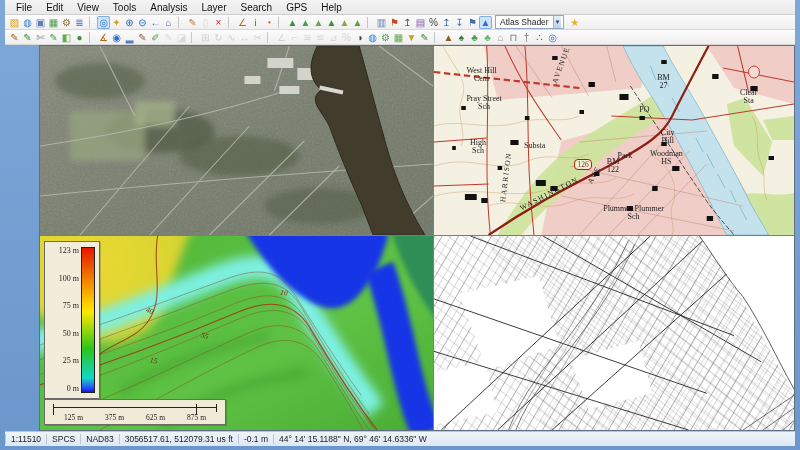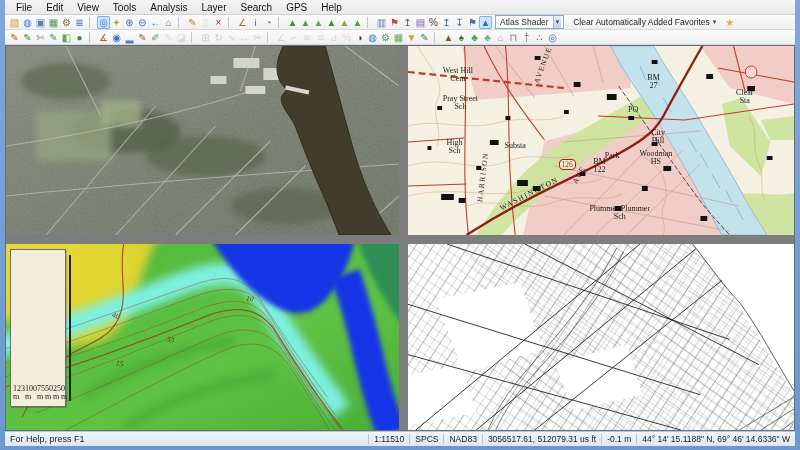--- a/index.html
+++ b/index.html
@@ -31,35 +31,35 @@
   .tsep{display:inline-block;width:4px;height:11px;border-left:1px solid #c6c6c6;margin:0 3px;flex:0 0 auto;}
   .combo{display:inline-flex;align-items:center;height:12px;background:#fff;border:1px solid #8fa8c2;
     font-size:8.5px;color:#222;padding:0 2px 0 4px;margin:0 3px;flex:0 0 auto;}
   .combo .arrow{margin-left:4px;font-size:7px;color:#345;background:linear-gradient(180deg,#e6f0fa,#b9d2ec);
     border-left:1px solid #9cb4cd;padding:0 2px;height:100%;display:flex;align-items:center;}
   .flatbtn{display:inline-flex;align-items:center;height:12px;font-size:8.5px;color:#222;padding:0 5px;
     border:1px solid transparent;flex:0 0 auto;}
   .flatbtn .arrow{font-size:7px;margin-left:3px;color:#345;}
   .star{color:#e8b31a;font-size:10px;margin:0 3px;}
   
-  .maparea{flex:1;display:grid;grid-template-columns:393px 1fr;grid-template-rows:189px 1fr;gap:9px;
-    background:#7d7d7d;border:1px solid #5f6f84;}
+  .maparea{flex:1;display:grid;grid-template-columns:393px 1fr;grid-template-rows:189px 1fr;gap:1px;
+    background:#7d7d7d;border:1px solid #5f6f84;margin-left:34px;}
   .pane{position:relative;overflow:hidden;background:#fff;}
   .pane svg{display:block;width:100%;height:100%;}
   
   .tlabel{position:absolute;font-family:"Liberation Serif",serif;font-size:8px;line-height:8px;color:#1b1b1b;
     white-space:pre-line;text-align:center;transform-origin:center;}
   .tlabel.rot{letter-spacing:1.5px;font-size:7.5px;}
   .shield{position:absolute;font-size:7.5px;color:#b01c10;border:1px solid #b01c10;border-radius:4px;
     padding:0 2px;background:rgba(255,255,255,.6);font-family:"Liberation Serif",serif;}
   
   .clabel{position:absolute;font-family:"Liberation Serif",serif;font-style:italic;font-size:7.5px;color:#6e2a0c;}
   .legend{position:absolute;left:4px;top:5px;width:56px;height:158px;background:#f2ecda;
     border:1px solid #6b6b6b;box-shadow:1px 1px 0 #00000033;display:flex;padding:5px 4px 5px 2px;box-sizing:border-box;gap:2px;}
-  .legend-labels{flex:1;display:flex;flex-direction:row;justify-content:center;align-items:flex-end;}
+  .legend-labels{flex:1;display:flex;flex-direction:column;justify-content:space-between;align-items:flex-end;}
   .legend-labels span{font-family:"Liberation Serif",serif;font-size:8px;color:#222;line-height:8px;}
   .legend-bar{width:14px;height:100%;border:1px solid #222;box-sizing:border-box;
     background:linear-gradient(180deg,#e81500 0%,#f07800 20%,#ffe800 44%,#2cc41c 70%,#12d9c4 90%,#2a66f0 96%,#1616e8 100%);}
   .scalebar{position:absolute;left:4px;bottom:5px;width:182px;height:26px;background:#f0ead7;
     border:1px solid #6b6b6b;box-shadow:1px 1px 0 #00000033;box-sizing:border-box;padding:4px 8px 1px;}
   .sb-line{display:flex;height:8px;border-right:1px solid #222;}
   .sb-cell{flex:1;border-left:1px solid #222;border-top:1px solid #222;margin-top:3px;box-sizing:border-box;}
   .sb-cell:first-child,.sb-cell:last-child{margin-top:0;height:11px;border-top:none;}
   .sb-line{align-items:flex-start;position:relative;}
   .sb-line::after{content:"";position:absolute;left:0;right:0;top:3px;border-top:1px solid #222;}
@@ -124,24 +124,20 @@
       <span class="ico" style="color: rgb(204, 68, 34);">⚑</span>
       <span class="ico" style="color: rgb(85, 85, 85);">↥</span>
       <span class="ico" style="color: rgb(127, 95, 174);">▤</span>
       <span class="ico" style="color: rgb(68, 68, 68);">%</span>
       <span class="ico" style="color: rgb(63, 111, 174);">↥</span>
       <span class="ico" style="color: rgb(63, 111, 174);">↧</span>
       <span class="ico" style="color: rgb(63, 111, 174);">⚑</span>
       <span class="ico active" style="color: rgb(47, 111, 208);">▲</span>
     <span class="combo">
       <span>Atlas Shader</span>
-      <span class="arrow">▾</span>
-    </span>
-    <span class="flatbtn">
-      <span>Clear Automatically Added Favorites</span>
       <span class="arrow">▾</span>
     </span>
     <span class="star">★</span>
   </div>
 
   <div class="toolbar">
     <span class="ico" style="color: rgb(181, 101, 29);">✎</span>
       <span class="ico" style="color: rgb(60, 143, 60);">✎</span>
       <span class="ico" style="color: rgb(136, 136, 136);">✄</span>
       <span class="ico" style="color: rgb(79, 158, 79);">✎</span>
@@ -403,20 +399,38 @@
             <span>50 m</span>
             <span>25 m</span>
             <span>0 m</span>
         </div>
         <div class="legend-bar"></div>
       </div>
       <div class="clabel" style="left:27%;top:36%;transform:rotate(18deg)">40</div>
       <div class="clabel" style="left:61%;top:27%;transform:rotate(8deg)">10</div>
       <div class="clabel" style="left:41%;top:49%;transform:rotate(15deg)">55</div>
       <div class="clabel" style="left:28%;top:62%;transform:rotate(10deg)">15</div>
+      <div class="scalebar">
+        <div class="sb-line">
+          <div class="sb-cell"></div>
+            <div class="sb-cell"></div>
+            <div class="sb-cell"></div>
+            <div class="sb-cell"></div>
+          <div class="sb-cell"></div>
+            <div class="sb-cell"></div>
+            <div class="sb-cell"></div>
+            <div class="sb-cell"></div>
+        </div>
+        <div class="sb-labels">
+          <span>125 m</span>
+            <span>375 m</span>
+            <span>625 m</span>
+            <span>875 m</span>
+        </div>
+      </div>
     </div>
 
     <div class="pane">
       <svg viewBox="0 0 396 185" preserveAspectRatio="none">
         <defs>
           <pattern id="pg1" width="15" height="9" patternUnits="userSpaceOnUse" patternTransform="rotate(34)">
             <path d="M0,0 H15 M0,0 V9 M7.5,0 V9" stroke="#4a4a4a" stroke-width="0.45" fill="none"></path>
           </pattern>
           <pattern id="pg2" width="17" height="10" patternUnits="userSpaceOnUse" patternTransform="rotate(-55)">
             <path d="M0,0 H17 M0,0 V10 M8.5,0 V10" stroke="#5a5a5a" stroke-width="0.4" fill="none"></path>
@@ -448,21 +462,20 @@
         <g stroke="#333" stroke-width="0.7" fill="none">
           <path d="M340,185 L396,152"></path>
             <path d="M362,185 L396,164"></path>
             <path d="M384,185 L396,176"></path>
         </g>
       </svg>
     </div>
   </div>
 
   <div class="statusbar">
-    <span class="status-help">For Help, press F1</span>
     <span class="status-segment">1:11510</span>
       <span class="status-segment">SPCS</span>
       <span class="status-segment">NAD83</span>
       <span class="status-segment">3056517.61, 512079.31 us ft</span>
       <span class="status-segment">-0.1 m</span>
       <span class="status-segment">44° 14' 15.1188" N, 69° 46' 14.6336" W</span>
   </div>
   <div class="bottomedge"></div>
 </div>
 

